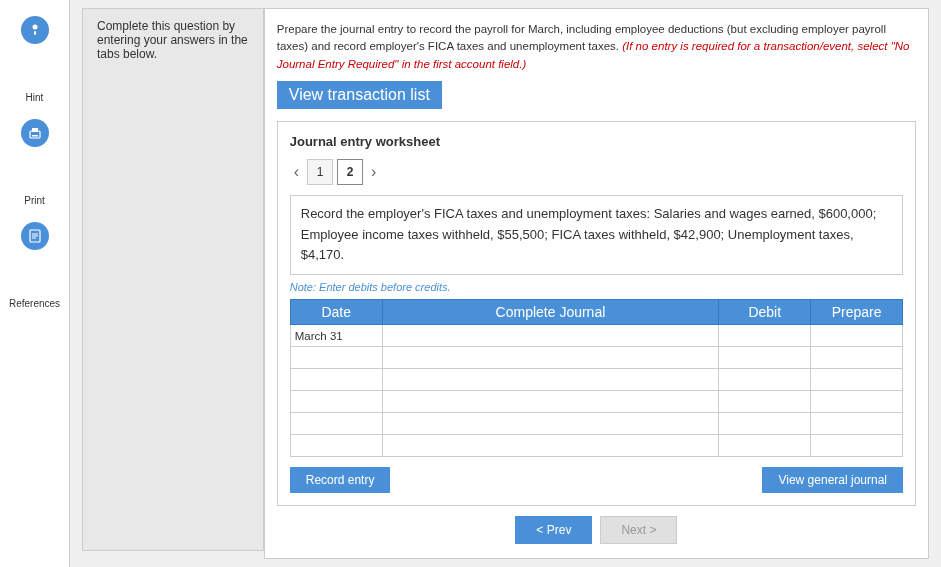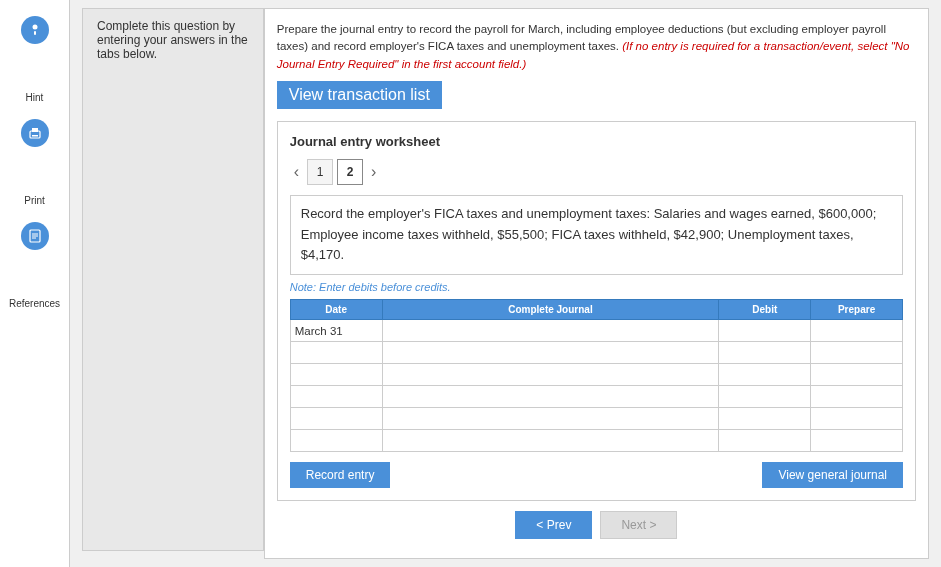--- a/index.html
+++ b/index.html
@@ -179,22 +179,22 @@
     
     .journal-table {
       width: 100%;
       border-collapse: collapse;
       margin-bottom: 10px;
     }
     .journal-table th {
       background: #4a90d9;
       color: white;
       padding: 4px 8px;
-      font-size: 10px;
-      font-weight: bold;
+      font-size: 14px;
+      font-weight: normal;
       border: 1px solid #357abd;
       text-align: center;
     }
     .journal-table td {
       border: 1px solid #ccc;
       padding: 3px 4px;
       height: 22px;
       font-size: 11.5px;
     }
     .journal-table td.date-cell {

